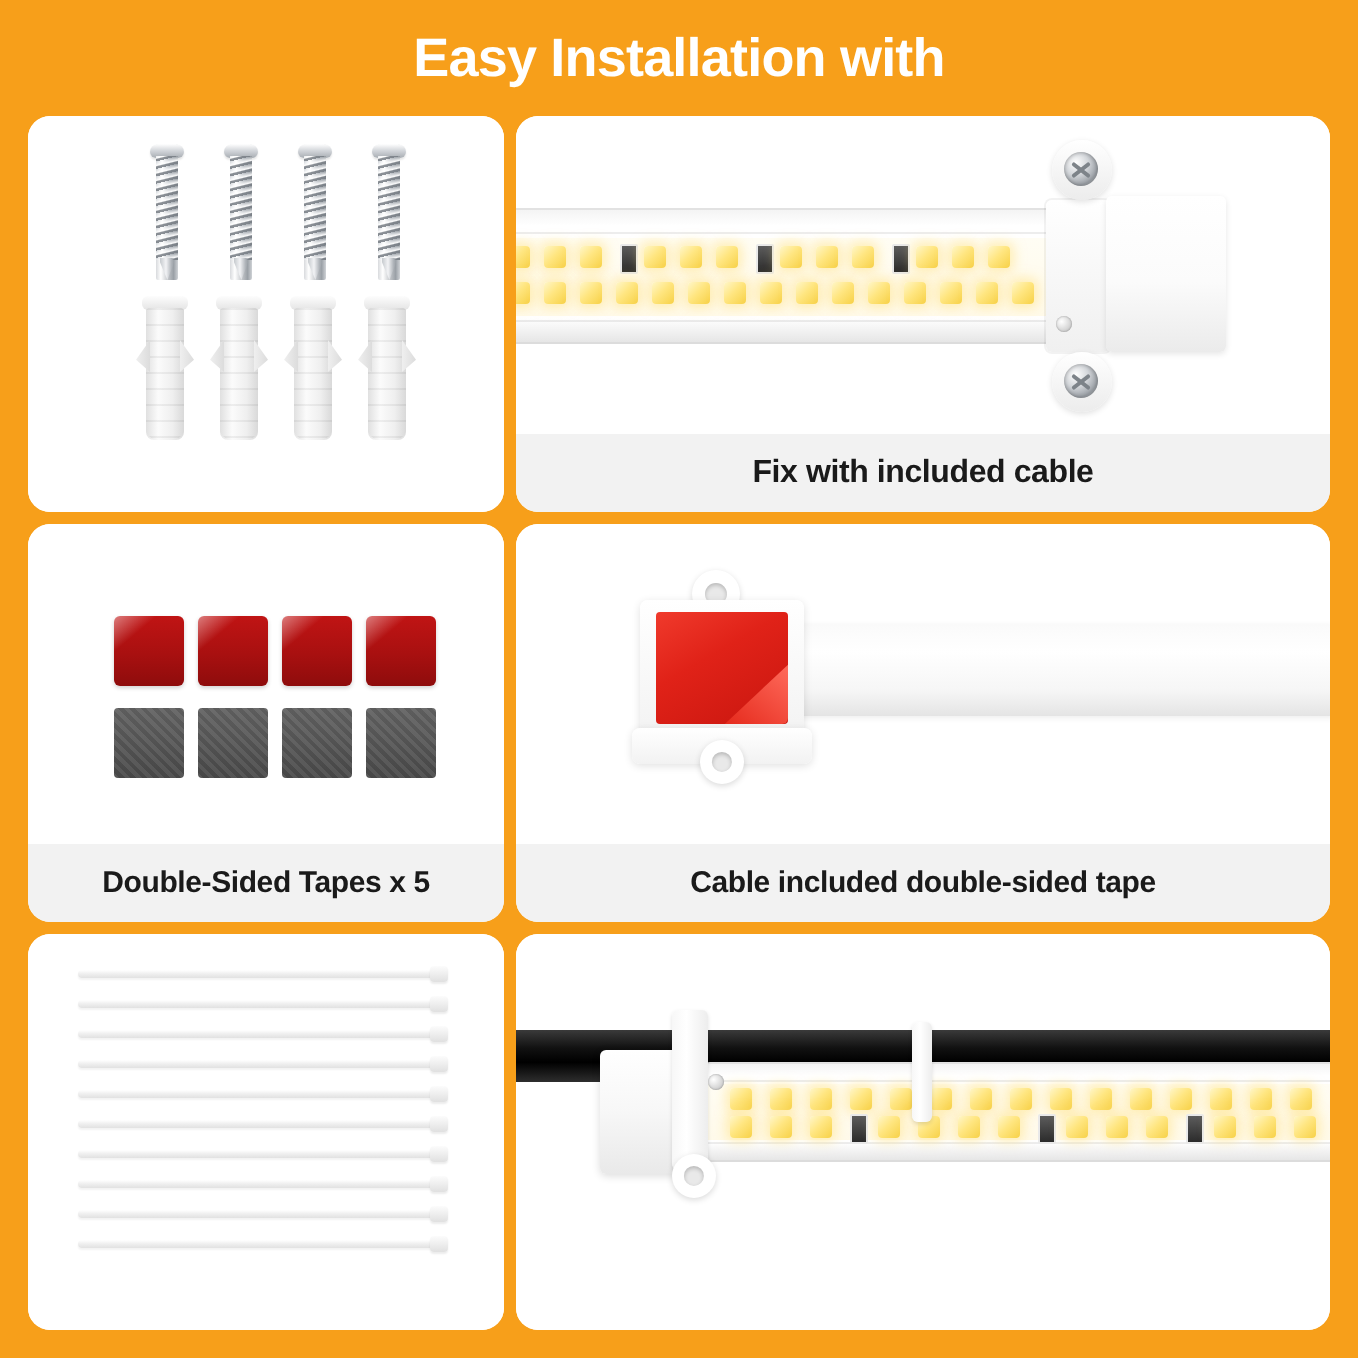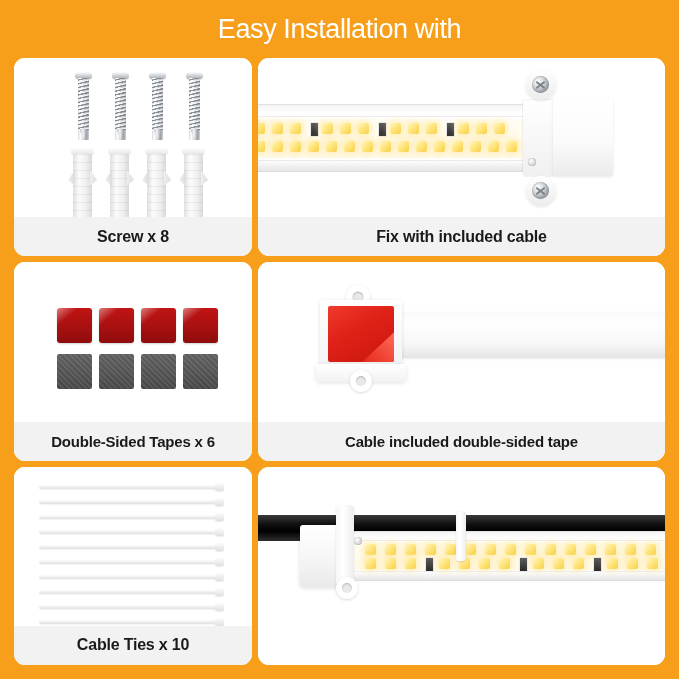--- a/index.html
+++ b/index.html
@@ -22,21 +22,21 @@
   }
   .header {
     height: 58px;
     display: flex;
     align-items: center;
     justify-content: center;
   }
   .header-title {
     color: #ffffff;
     font-size: 27px;
-    font-weight: 400;
+    font-weight: 700;
     letter-spacing: -0.4px;
     font-family: "Liberation Sans", sans-serif;
   }
   .grid {
     position: absolute;
     left: 14px;
     top: 58px;
     width: 651px;
     height: 607px;
     display: grid;
@@ -355,21 +355,20 @@
           <div class="anchor-wing l"></div>
           <div class="anchor-wing r"></div>
         </div>
         <div class="anchor" style="left:170px; top:90px; height:72px;">
           <div class="anchor-collar"></div>
           <div class="anchor-body"></div>
           <div class="anchor-wing l"></div>
           <div class="anchor-wing r"></div>
         </div>
       </div>
-      <div class="card-caption">Screw x 8</div>
     </div>
 
     <div class="card">
       <div class="card-art">
 
         <div class="ledbar" style="left:-6px; top:46px; width:280px; height:66px;">
           <div class="bar-seam" style="top:11px;"></div>
           <div class="bar-seam" style="bottom:10px;"></div>
           <div class="led-strip" style="top:14px; bottom:13px;">
             <div class="led-row" style="top:4px;">
@@ -426,21 +425,21 @@
         <div class="tape-red" style="left:43px; top:46px;"></div>
         <div class="tape-red" style="left:85px; top:46px;"></div>
         <div class="tape-red" style="left:127px; top:46px;"></div>
         <div class="tape-red" style="left:169px; top:46px;"></div>
 
         <div class="tape-gray" style="left:43px; top:92px;"></div>
         <div class="tape-gray" style="left:85px; top:92px;"></div>
         <div class="tape-gray" style="left:127px; top:92px;"></div>
         <div class="tape-gray" style="left:169px; top:92px;"></div>
       </div>
-      <div class="card-caption small">Double-Sided Tapes x 6</div>
+      <div class="card-caption small">Double-Sided Tapes x 5</div>
     </div>
 
     <div class="card">
       <div class="card-art">
 
         <div class="bar-white" style="left:130px; top:50px; width:280px; height:46px;"></div>
         <div class="ring" style="left:88px; top:23px; width:24px; height:24px;"></div>
         <div class="mount-block" style="left:62px; top:38px; width:82px; height:72px;"></div>
         <div class="mount-block" style="left:58px; top:102px; width:90px; height:18px;"></div>
         <div class="ring" style="left:92px; top:108px; width:22px; height:22px;"></div>
@@ -477,21 +476,20 @@
         <div class="tie" style="left:25px; top:123px; width:180px;">
             <div class="tie-head"></div>
           </div>
         <div class="tie" style="left:25px; top:138px; width:180px;">
             <div class="tie-head"></div>
           </div>
         <div class="tie" style="left:25px; top:153px; width:180px;">
             <div class="tie-head"></div>
           </div>
       </div>
-      <div class="card-caption">Cable Ties x 10</div>
     </div>
 
     <div class="card">
       <div class="card-art">
 
         <div class="pipe" style="left:-6px; top:48px; width:420px; height:26px;"></div>
 
         <div class="ledbar" style="left:95px; top:64px; width:320px; height:48px;">
           <div class="bar-seam" style="top:8px;"></div>
           <div class="bar-seam" style="bottom:8px;"></div>

